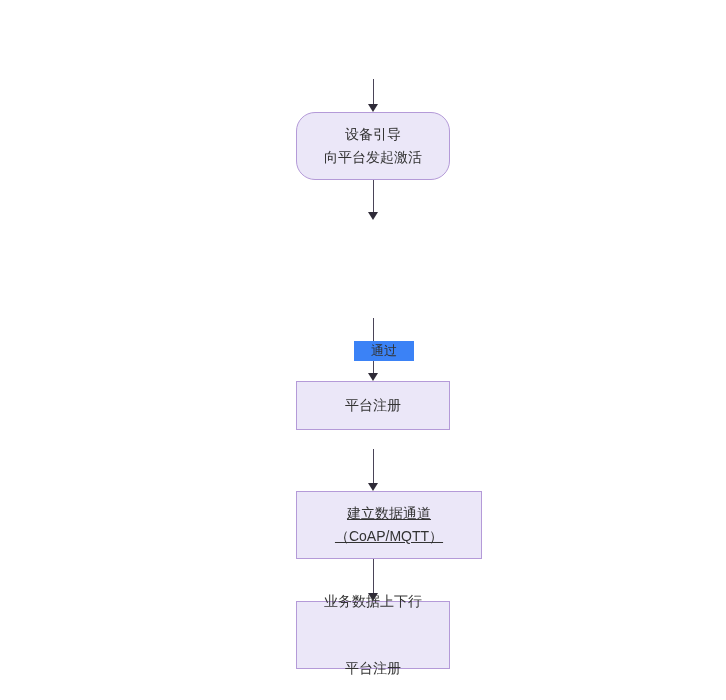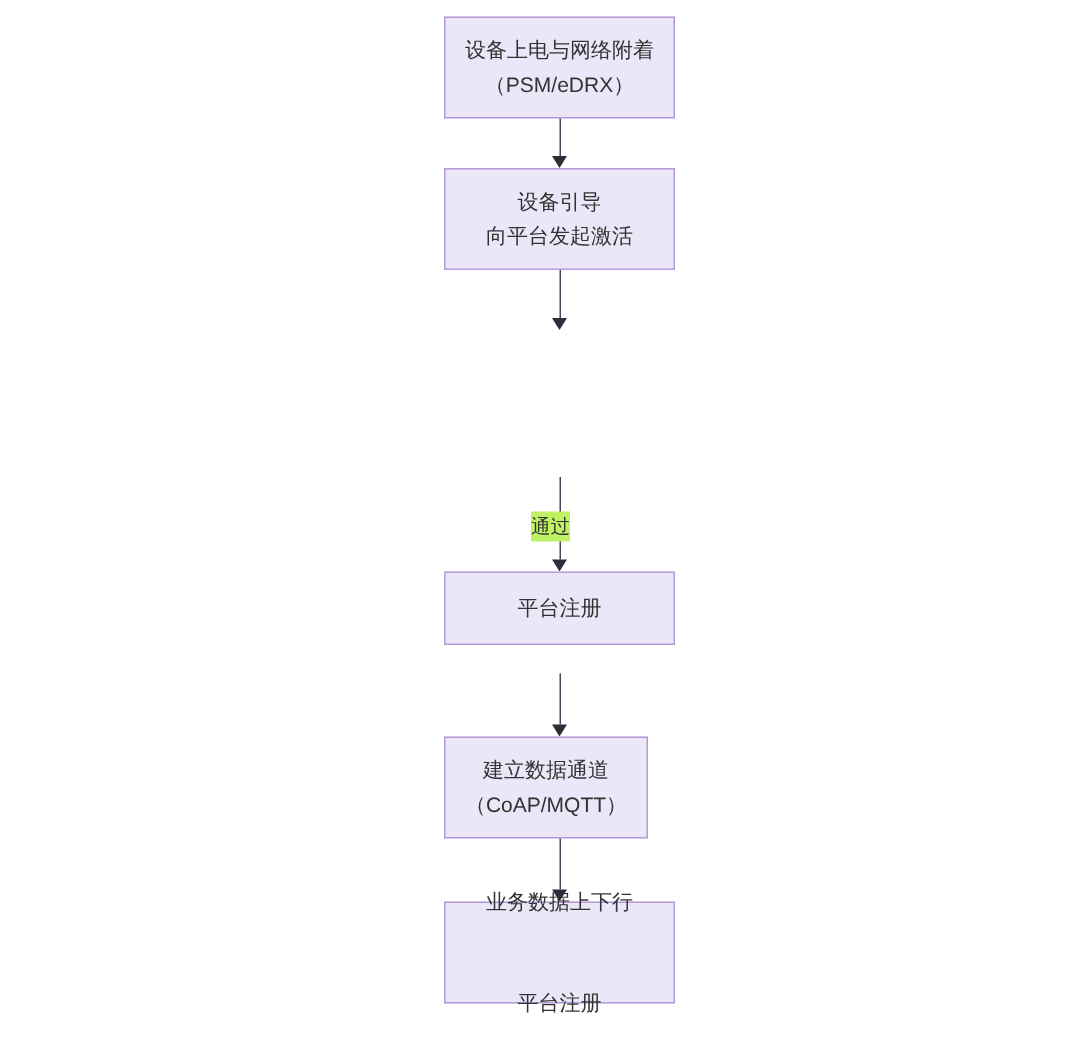--- a/index.html
+++ b/index.html
@@ -84,45 +84,41 @@
     width: 0;
     height: 0;
     border-left: 5px solid transparent;
     border-right: 5px solid transparent;
     border-top: 8px solid #2f2b38;
   }
 
   
   .edge-label {
     position: absolute;
-    background: #bef264;
+    background: #3b82f6;
     color: #333333;
     font-size: 13px;
     line-height: 18px;
-    padding: 1px 0;
+    padding: 1px 17px;
     white-space: nowrap;
     z-index: 3;
   }
 </style>
 </head>
 <body>
 
 <div id="flow-canvas">
 
-  <div class="node-box" style="left:296px; top:11px; width:154px; height:68px;">
-    <span class="node-line">设备上电与网络附着</span>
-    <span class="node-line">（PSM/eDRX）</span>
-  </div>
 
   <div class="connector" style="left:373px; top:79px; width:12px; height:33px; margin-left:-6px;">
     <div class="conn-line" style="height:25px;"></div>
     <div class="conn-head" style="top:25px;"></div>
   </div>
 
-  <div class="node-box" style="left:296px; top:112px; width:154px; height:68px;">
+  <div class="node-box" style="left:296px; top:112px; width:154px; height:68px;border-radius:19px;">
     <span class="node-line">设备引导</span>
     <span class="node-line">向平台发起激活</span>
   </div>
 
   <div class="connector" style="left:373px; top:180px; width:12px; height:40px; margin-left:-6px;">
     <div class="conn-line" style="height:32px;"></div>
     <div class="conn-head" style="top:32px;"></div>
   </div>
 
 
@@ -134,21 +130,21 @@
 
   <div class="node-box" style="left:296px; top:381px; width:154px; height:49px;">
     <span class="node-line">平台注册</span>
   </div>
 
   <div class="connector" style="left:373px; top:449px; width:12px; height:42px; margin-left:-6px;">
     <div class="conn-line" style="height:34px;"></div>
     <div class="conn-head" style="top:34px;"></div>
   </div>
 
-  <div class="node-box" style="left:296px; top:491px; width:136px; height:68px;">
+  <div class="node-box" style="left:296px; top:491px; width:186px; height:68px;text-decoration:underline;">
     <span class="node-line">建立数据通道</span>
     <span class="node-line">（CoAP/MQTT）</span>
   </div>
 
   <div class="connector" style="left:373px; top:559px; width:12px; height:42px; margin-left:-6px;">
     <div class="conn-line" style="height:34px;"></div>
     <div class="conn-head" style="top:34px;"></div>
   </div>
 
   <div class="node-box" style="left:296px; top:601px; width:154px; height:68px;gap:44px;">

